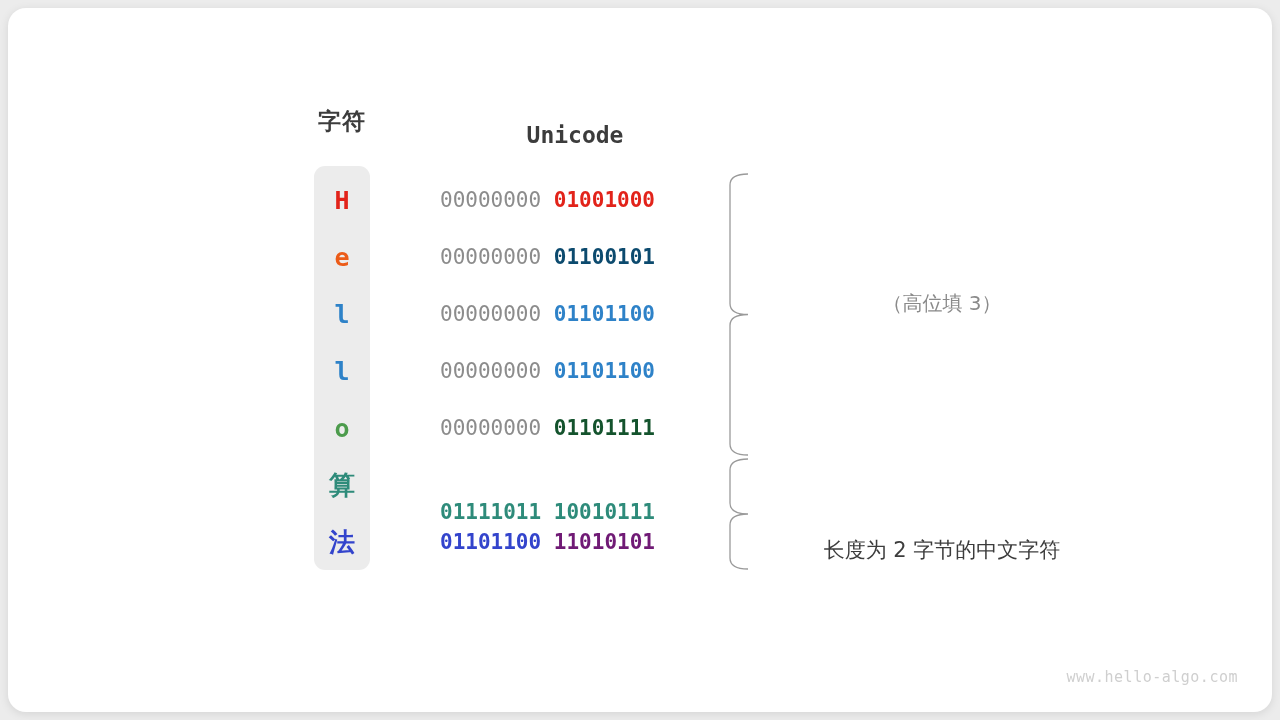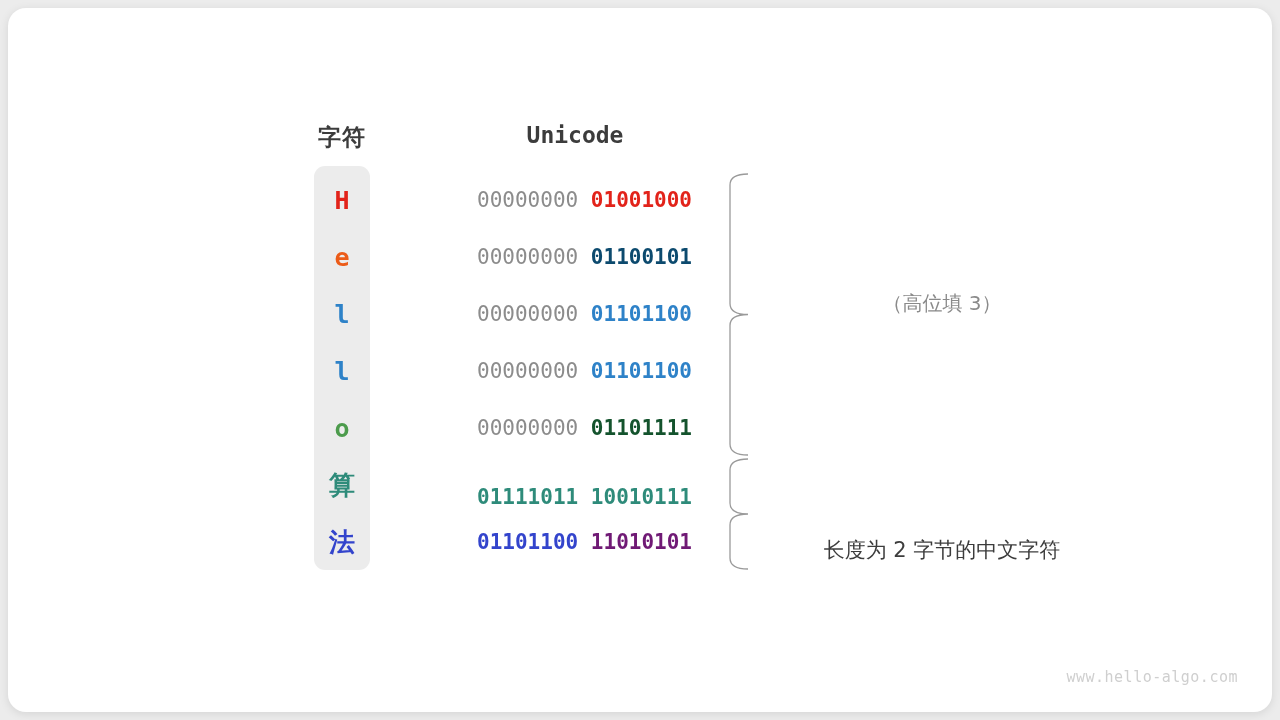--- a/index.html
+++ b/index.html
@@ -23,21 +23,21 @@
     background: #ffffff;
     border-radius: 18px;
     box-shadow: 0 2px 10px rgba(0,0,0,0.10);
     overflow: hidden;
   }
 
   
   #hdr-char {
     position: absolute;
     left: 305px;
-    top: 114px;
+    top: 98px;
     width: 58px;
     text-align: center;
     font-size: 23px;
     font-weight: bold;
     color: #3c3c3c;
     letter-spacing: 1px;
   }
   #hdr-unicode {
     position: absolute;
     left: 441px;
@@ -76,21 +76,21 @@
   .ch.han {
     font-family: "DejaVu Sans", sans-serif;
     font-size: 26px;
   }
   .bits {
     position: absolute;
     left: 432px;
     width: 252px;
     height: 57px;
     line-height: 57px;
-    text-align: right;
+    text-align: left;
     font-family: "DejaVu Sans Mono", monospace;
     font-size: 21px;
     white-space: pre;
   }
   .b-hi {
     color: #8c8c8c;
     font-weight: normal;
   }
   .b-hi.strong {
     font-weight: bold;
@@ -143,21 +143,21 @@
       <div class="bits" style="top: 164px;"><span class="b-hi">00000000</span> <span class="b-lo" style="color: rgb(226, 35, 26);">01001000</span></div>
       <div class="ch mono" style="top: 221px; color: rgb(236, 91, 24);">e</div>
       <div class="bits" style="top: 221px;"><span class="b-hi">00000000</span> <span class="b-lo" style="color: #0c4a6e;">01100101</span></div>
       <div class="ch mono" style="top: 278px; color: rgb(46, 130, 200);">l</div>
       <div class="bits" style="top: 278px;"><span class="b-hi">00000000</span> <span class="b-lo" style="color: rgb(46, 130, 200);">01101100</span></div>
       <div class="ch mono" style="top: 335px; color: rgb(46, 130, 200);">l</div>
       <div class="bits" style="top: 335px;"><span class="b-hi">00000000</span> <span class="b-lo" style="color: rgb(46, 130, 200);">01101100</span></div>
       <div class="ch mono" style="top: 392px; color: rgb(76, 155, 76);">o</div>
       <div class="bits" style="top: 392px;"><span class="b-hi">00000000</span> <span class="b-lo" style="color: #14532d; margin-top: 32px;">01101111</span></div>
       <div class="ch han" style="top: 449px; color: rgb(46, 139, 122);">算</div>
-      <div class="bits" style="top: 461px;"><span class="b-hi strong" style="color: rgb(46, 139, 122);">01111011</span> <span class="b-lo" style="color: rgb(46, 139, 122);">10010111</span></div>
+      <div class="bits" style="top: 476px;"><span class="b-hi strong" style="color: rgb(46, 139, 122);">01111011</span> <span class="b-lo" style="color: rgb(46, 139, 122);">10010111</span></div>
       <div class="ch han" style="top: 506px; color: rgb(51, 68, 204);">法</div>
       <div class="bits" style="top: 506px;"><span class="b-hi strong" style="color: rgb(51, 68, 204);">01101100</span> <span class="b-lo" style="color: #701a75;">11010101</span></div>
     </div>
 
   <svg id="braces" width="1264" height="704" style="position:absolute;left:0;top:0;pointer-events:none;">
       <path d="M 740 166 q -18 0 -18 11 L 722 295.5 q 0 11 18 11 q -18 0 -18 11 L 722 436 q 0 11 18 11" fill="none" stroke="#9a9a9a" stroke-width="1.3"></path>
       <path d="M 740 451 q -18 0 -18 11 L 722 495 q 0 11 18 11 q -18 0 -18 11 L 722 550 q 0 11 18 11" fill="none" stroke="#9a9a9a" stroke-width="1.3"></path>
     </svg>
 
   <div id="notes">

